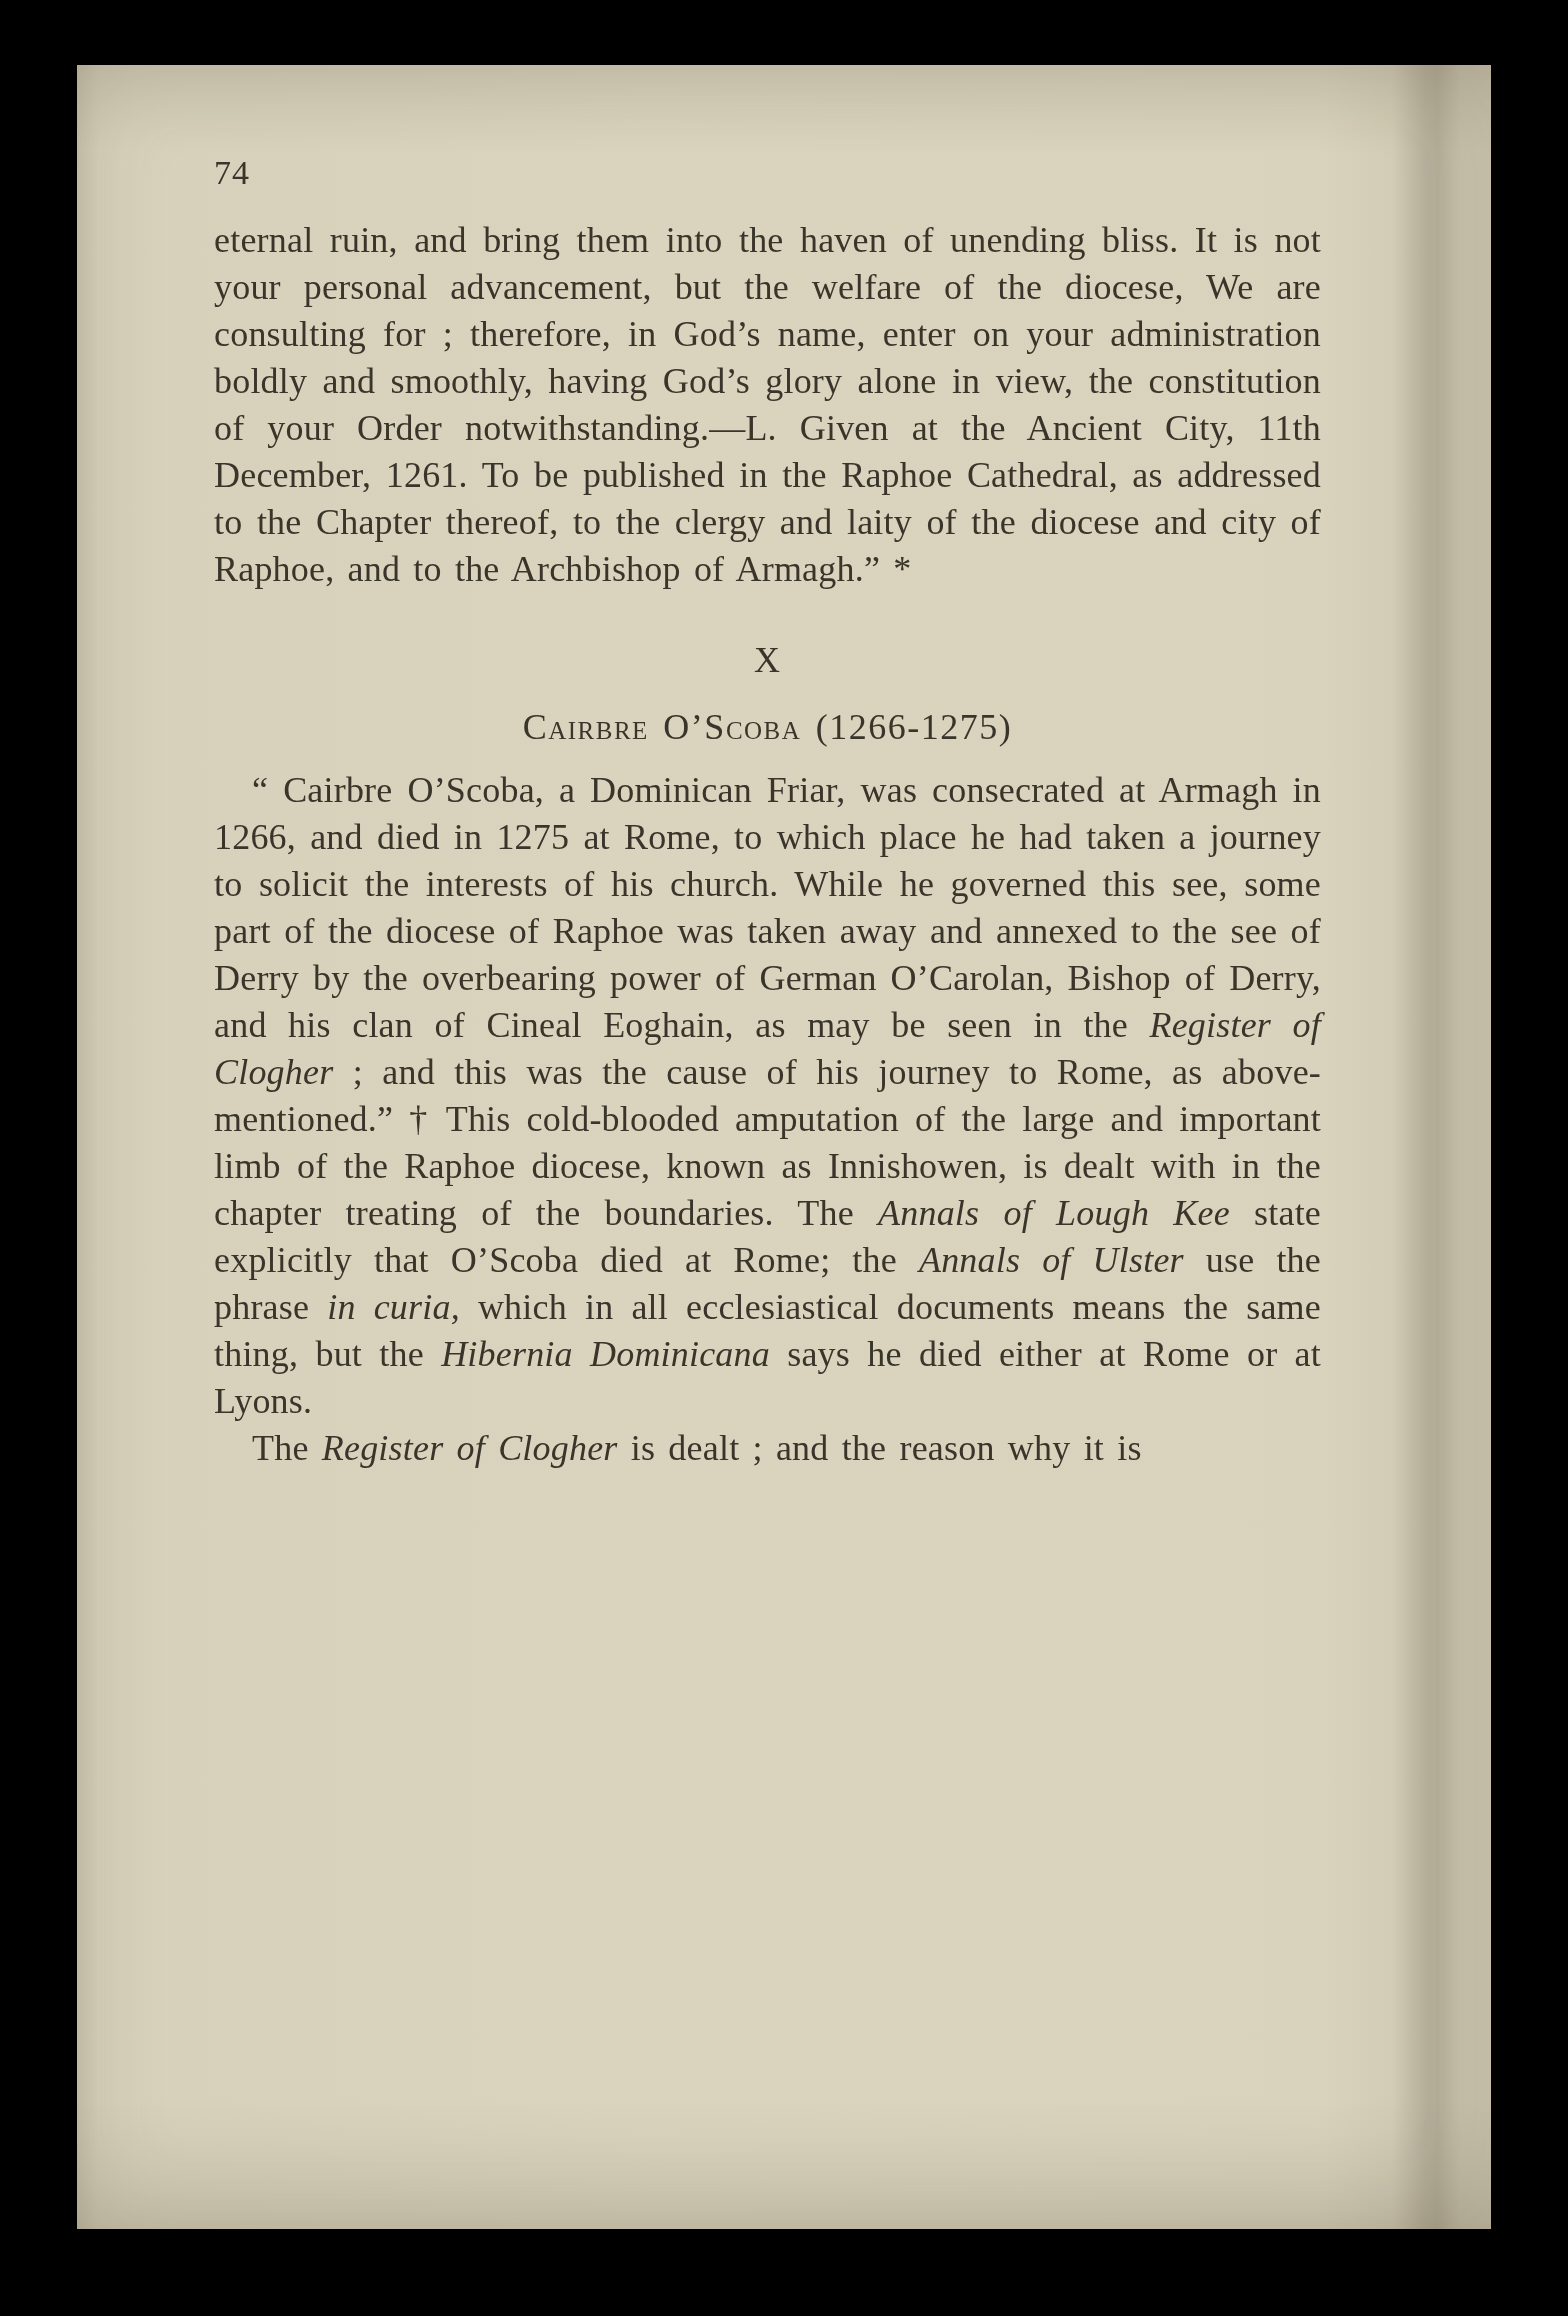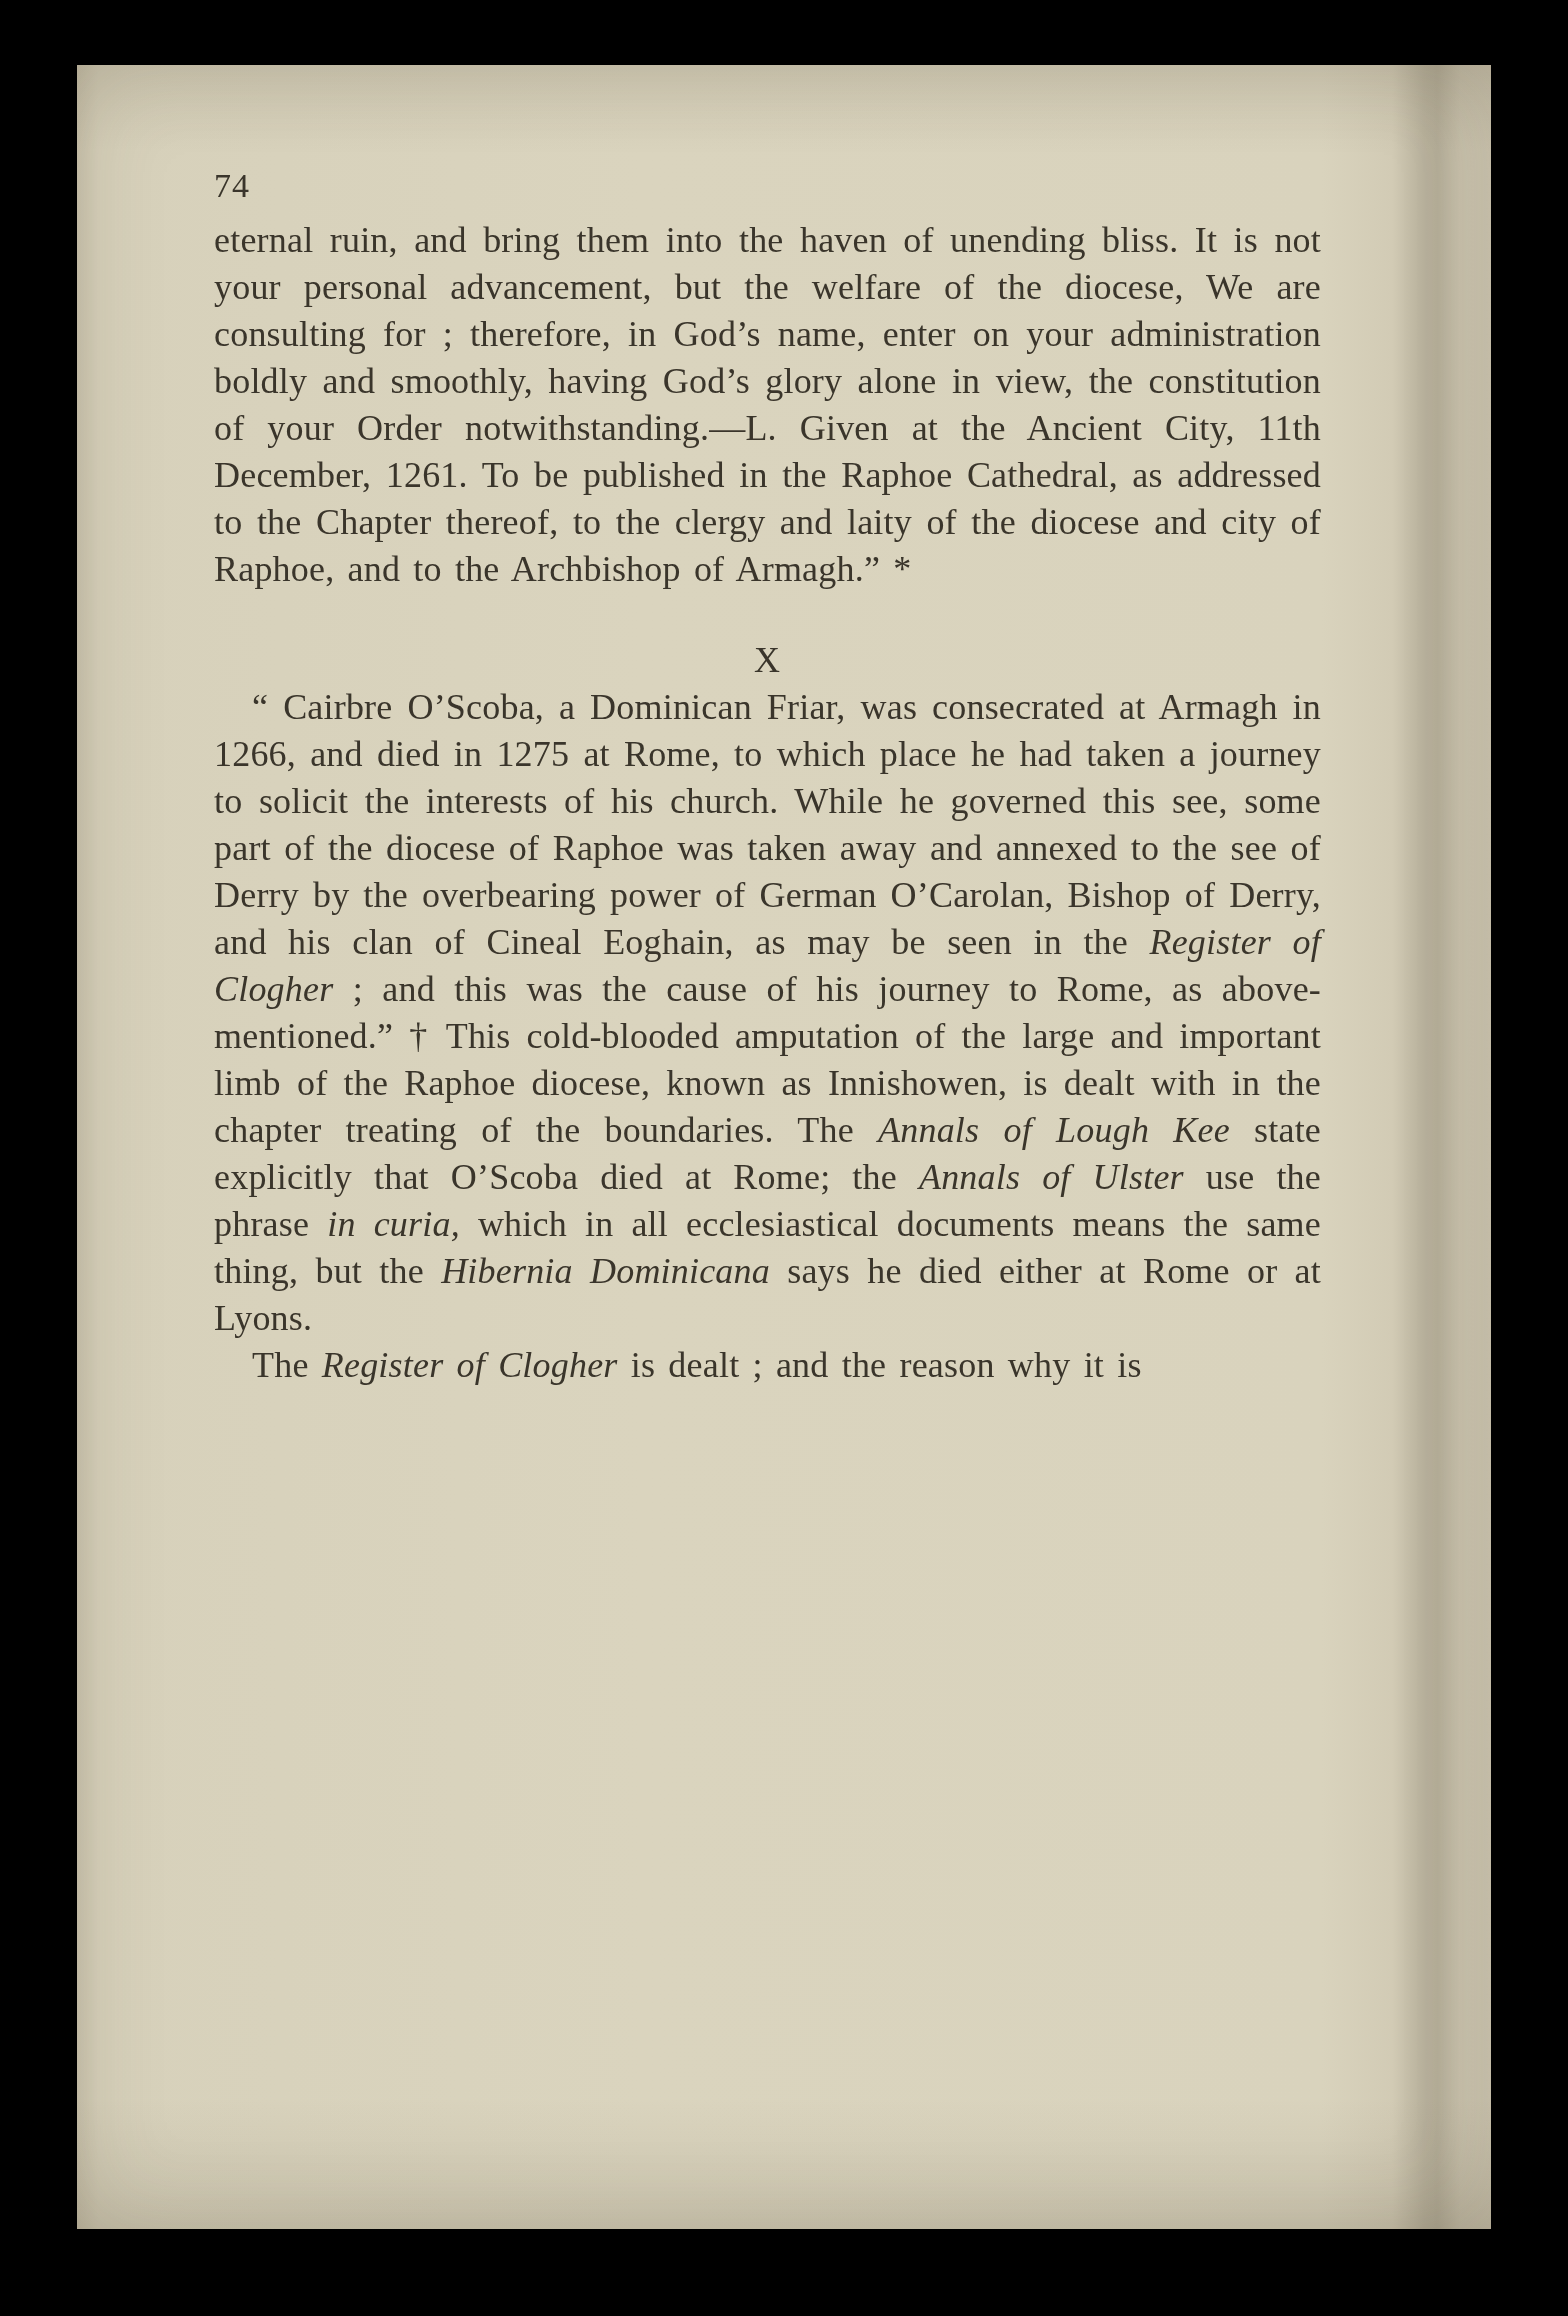--- a/index.html
+++ b/index.html
@@ -13,21 +13,21 @@
   .stage { position:absolute; inset:0; background:#000; }
   .paper {
     position:absolute; left:77px; top:65px; width:1414px; height:2164px;
     color: var(--ink, #3a352b);
     background:
       linear-gradient(to bottom, rgba(110,100,80,0.10) 0%, rgba(110,100,80,0) 4%, rgba(110,100,80,0) 94%, rgba(110,100,80,0.14) 100%),
       linear-gradient(to right, #cdc6b0 0%, #d7d1bb 1.5%, #dad4be 40%, var(--paper,#d9d3bd) 88%, #d2cbb5 93%, #b8b19c 95.3%, #b4ad98 96.2%, #c8c1ac 97.8%, #cfc8b3 100%);
     box-shadow: inset 0 0 89px rgba(70,60,40,0.18);
   }
   .page-header {
-    position:absolute; top:102px; left:137px; width:1107px;
+    position:absolute; top:89px; left:137px; width:1107px;
     display:flex; align-items:center;
   }
   .page-number { font-size:34px; letter-spacing:1px; }
   .running-title { font-size:37px; letter-spacing:1.5px; word-spacing:6px; margin-left:30px; white-space:nowrap; }
   .text-block {
     position:absolute; top:152px; left:137px; width:1107px;
     font-size:36px; line-height:47px; word-spacing:4px; letter-spacing:0.2px;
   }
   .para { text-align:justify; }
   .para.indent { text-indent:38px; }
@@ -47,20 +47,21 @@
   <div class="paper">
 
     <div class="page-header">
       <span class="page-number">74</span>
     </div>
 
     <div class="text-block">
       <p class="para"><span>eternal ruin, and bring them into the haven of unending bliss. It is not your personal advancement, but the welfare of the diocese, We are consulting for ; therefore, in God’s name, enter on your administration boldly and smoothly, having God’s glory alone in view, the constitution of your Order notwithstanding.—L. Given at the Ancient City, 11th December, 1261. To be published in the Raphoe Cathedral, as addressed to the Chapter thereof, to the clergy and laity of the diocese and city of Raphoe, and to the Archbishop of Armagh.” *</span></p>
 
       <div class="section-number">X</div>
+      <div class="section-heading">Cairbre O’Scoba (1266-1275)</div>
 
       <p class="para indent"><span>“ Cairbre O’Scoba, a Dominican Friar, was consecrated at Armagh in 1266, and died in 1275 at Rome, to which place he had taken a journey to solicit the interests of his church. While he governed this see, some part of the diocese of Raphoe was taken away and annexed to the see of Derry by the overbearing power of German O’Carolan, Bishop of Derry, and his clan of Cineal Eoghain, as may be seen in the </span><i>Register of Clogher</i><span> ; and this was the cause of his journey to Rome, as above-mentioned.” † This cold-blooded amputation of the large and important limb of the Raphoe diocese, known as Innishowen, is dealt with in the chapter treating of the boundaries. The </span><i>Annals of Lough Kee</i><span> state explicitly that O’Scoba died at Rome; the </span><i>Annals of Ulster</i><span> use the phrase </span><i>in curia,</i><span> which in all ecclesiastical documents means the same thing, but the </span><i>Hibernia Dominicana</i><span> says he died either at Rome or at Lyons.</span></p>
       <p class="para indent"><span>The </span><i>Register of Clogher</i><span> is dealt ; and the reason why it is</span></p>
 
       <div class="footnotes">
       </div>
     </div>
 
   </div>
 </div>

